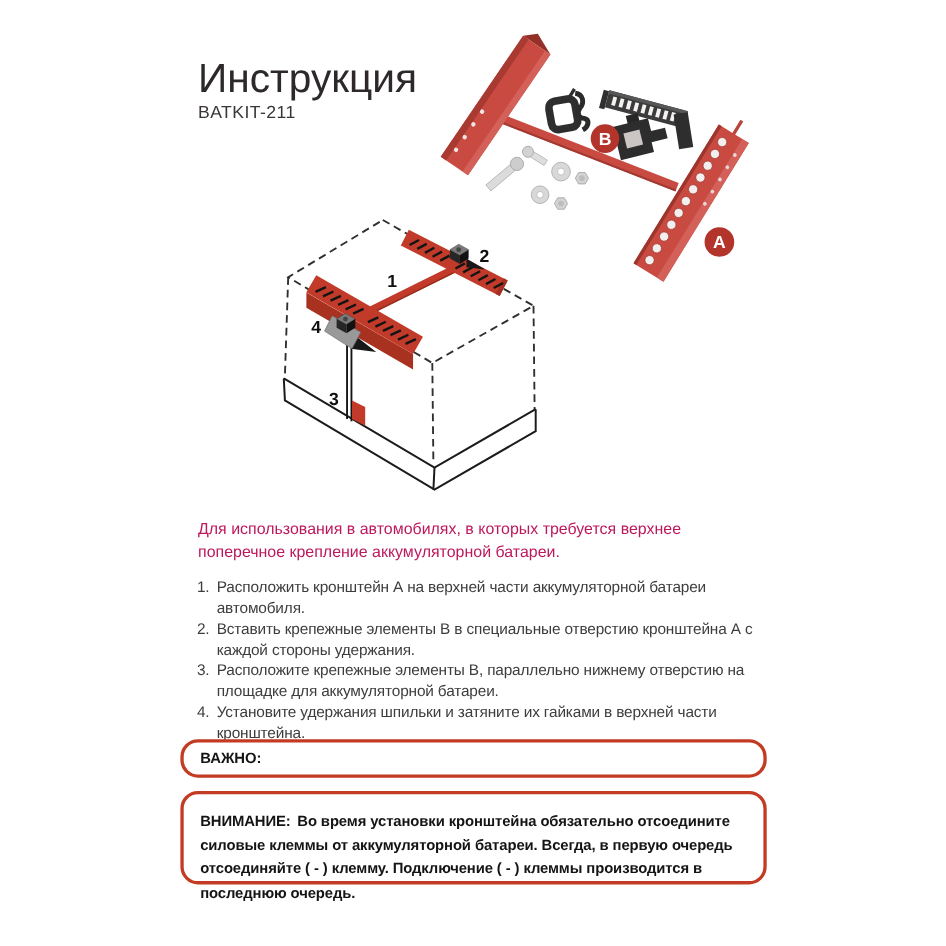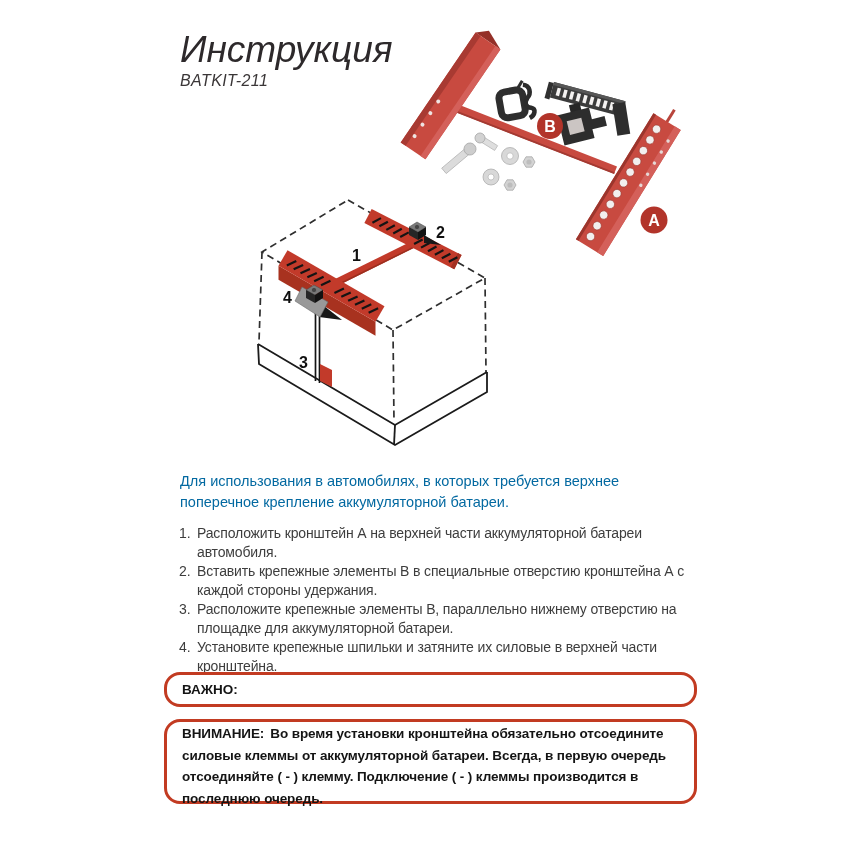--- a/index.html
+++ b/index.html
@@ -4,44 +4,44 @@
 <style>
   html,body{margin:0;padding:0;}
   body{
     width:860px;height:860px;background:#ffffff;
     font-family:"Liberation Sans", sans-serif;
     position:relative;overflow:hidden;color:#3d3d3d;
   }
   .page{position:absolute;inset:0;}
 
   
-  .header{position:absolute;left:180px;top:30px;font-style:italic;}
+  .header{position:absolute;left:180px;top:52px;}
   .title{margin:0;font-size:37px;font-weight:400;letter-spacing:0px;color:#2d292b;line-height:40px;}
   .subtitle{font-size:16px;color:#3a3637;letter-spacing:0.4px;margin-top:2px;}
 
   
   .photo-svg{position:absolute;left:388px;top:28px;width:308px;height:246px;}
   .diagram-svg{position:absolute;left:225px;top:180px;width:310px;height:295px;}
 
   
-  .intro{position:absolute;left:180px;top:471px;width:480px;font-size:14.5px;line-height:20.5px;color:#0369a1;margin:0;}
+  .intro{position:absolute;left:180px;top:471px;width:480px;font-size:14.5px;line-height:20.5px;color:#be185d;margin:0;}
   .steps{position:absolute;left:179px;top:524px;width:524px;font-size:14px;line-height:19px;color:#3d3d3d;letter-spacing:-0.15px;}
   .step{display:flex;}
   .step .num{flex:0 0 18px;}
   .step .txt{flex:1;}
 
   
   .box{
     position:absolute;left:164px;width:533px;box-sizing:border-box;
     border:3px solid #c23b22;border-radius:16px;
     color:#141414;font-weight:bold;background:#ffffff;gap:31px;
   }
   .box-label{margin-right:6px;}
   .important{top:672px;height:35px;display:flex;align-items:center;padding:0 15px;font-size:13.5px;white-space:nowrap;}
-  .warning{top:719px;height:85px;padding:1px 12px 0 15px;font-size:13.5px;line-height:21.5px;letter-spacing:-0.1px;}
+  .warning{top:719px;height:85px;padding:14px 12px 0 15px;font-size:13.5px;line-height:21.5px;letter-spacing:-0.1px;}
 
   svg text.dnum{font-family:"Liberation Sans",sans-serif;font-weight:bold;font-size:16px;fill:#101010;}
   svg text.badge{font-family:"Liberation Sans",sans-serif;font-weight:bold;font-size:16px;fill:#ffffff;text-anchor:middle;}
 </style>
 </head>
 <body>
 
 <div class="page">
 
   <div class="header">
@@ -261,21 +261,21 @@
     <div class="step">
       <span class="num">2.</span>
       <span class="txt">Вставить крепежные элементы В в специальные отверстию кронштейна А с каждой стороны удержания.</span>
     </div>
     <div class="step">
       <span class="num">3.</span>
       <span class="txt">Расположите крепежные элементы В, параллельно нижнему отверстию на площадке для аккумуляторной батареи.</span>
     </div>
     <div class="step">
       <span class="num">4.</span>
-      <span class="txt">Установите крепежные шпильки и затяните их силовые в верхней части кронштейна.</span>
+      <span class="txt">Установите удержания шпильки и затяните их гайками в верхней части кронштейна.</span>
     </div>
     <div class="step">
       <span class="num">5.</span>
       <span class="txt">Убедитесь в том, что аккумуляторная батарея надежно зафиксирована.</span>
     </div>
   </div>
 
   <div class="box important">
     <span class="box-label">ВАЖНО:</span>
   </div>

